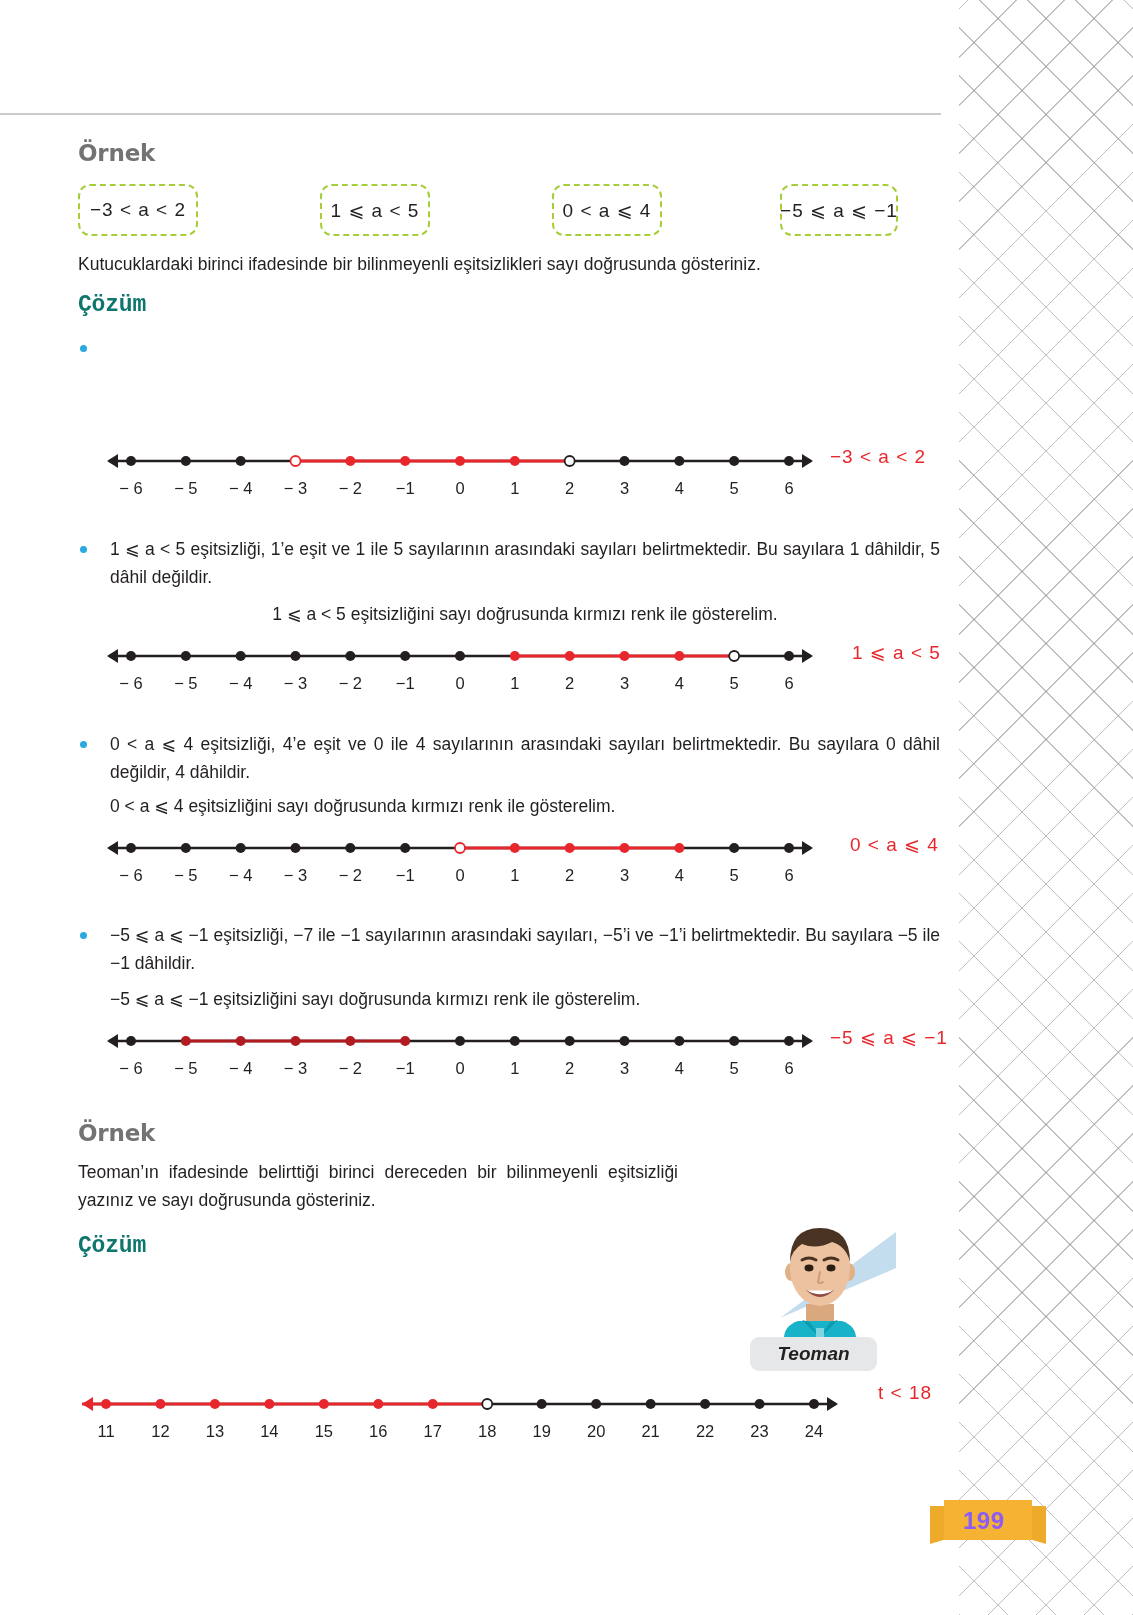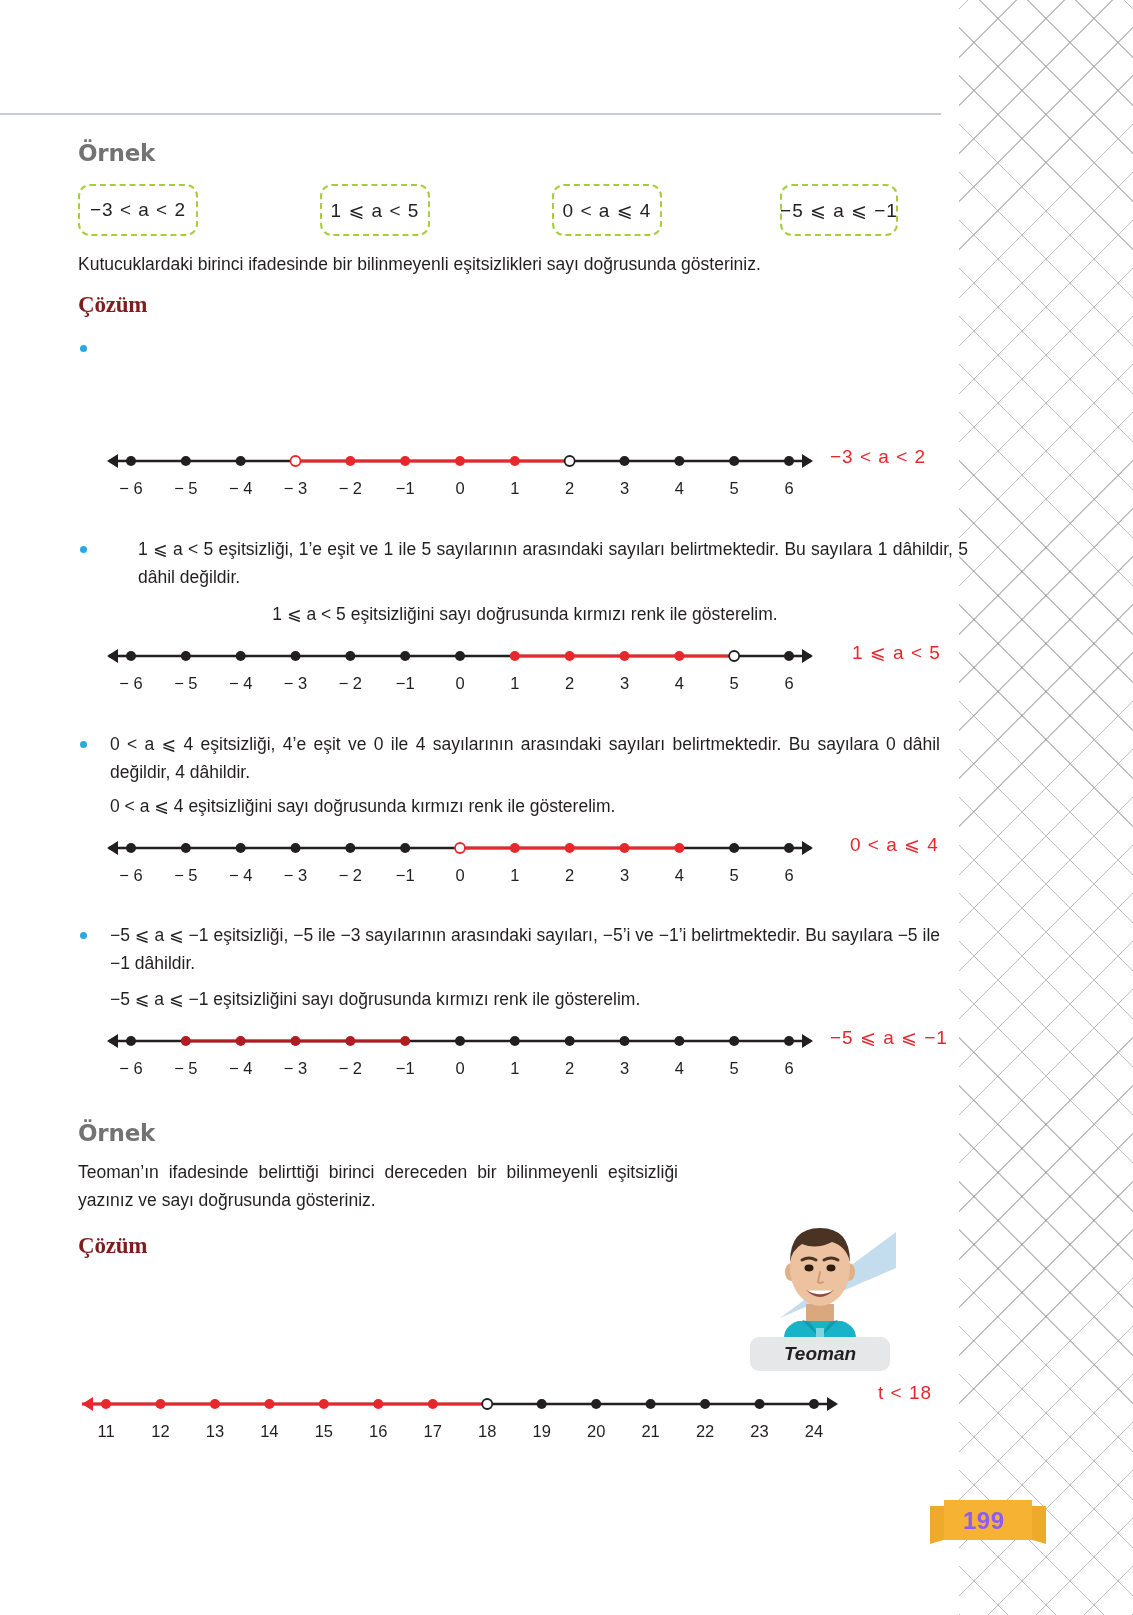--- a/index.html
+++ b/index.html
@@ -34,23 +34,23 @@
   }
 
   .heading-ornek{
     position:absolute;
     color:#737373; font-weight:bold; font-size:23px;
     letter-spacing:-.2px;
     font-family:"DejaVu Sans", sans-serif;
   }
   .heading-cozum{
     position:absolute;
-    color:#7f1d1d; font-weight:bold; font-size:23px;
+    color:#0f766e; font-weight:bold; font-size:23px;
     letter-spacing:-.2px;
-    font-family:Liberation Serif, serif;
+    font-family:Liberation Mono, monospace;
   }
 
   
   .ineq-box{
     position:absolute;
     border:2px dashed #a6ce39;
     border-radius:12px;
     height:52px;
     display:flex; align-items:center; justify-content:center;
     font-size:19px; color:#231f20;
@@ -160,21 +160,21 @@
         <circle cx="409.83333333333337" cy="16" r="5" fill="#e8272c"></circle>
         <circle cx="464.6666666666667" cy="16" r="5" fill="#ffffff" stroke="#231f20" stroke-width="1.8"></circle>
         <circle cx="519.5" cy="16" r="5" fill="#231f20"></circle>
         <circle cx="574.3333333333334" cy="16" r="5" fill="#231f20"></circle>
         <circle cx="629.1666666666667" cy="16" r="5" fill="#231f20"></circle>
         <circle cx="684" cy="16" r="5" fill="#231f20"></circle>
       </svg><div class="tick-label" style="left: 26px; top: 34px;">− 6</div><div class="tick-label" style="left: 80.8333px; top: 34px;">− 5</div><div class="tick-label" style="left: 135.667px; top: 34px;">− 4</div><div class="tick-label" style="left: 190.5px; top: 34px;">− 3</div><div class="tick-label" style="left: 245.333px; top: 34px;">− 2</div><div class="tick-label" style="left: 300.167px; top: 34px;">−1</div><div class="tick-label" style="left: 355px; top: 34px;">0</div><div class="tick-label" style="left: 409.833px; top: 34px;">1</div><div class="tick-label" style="left: 464.667px; top: 34px;">2</div><div class="tick-label" style="left: 519.5px; top: 34px;">3</div><div class="tick-label" style="left: 574.333px; top: 34px;">4</div><div class="tick-label" style="left: 629.167px; top: 34px;">5</div><div class="tick-label" style="left: 684px; top: 34px;">6</div></div>
   <div class="nl-label" style="left:830px; top:446px;">−3 &lt; a &lt; 2</div>
 
   <div class="bullet-dot" style="left:80px; top:546px;"></div>
-  <div class="body-text justified" style="left:110px; top:535px; width:830px;margin-left:28px;">1 ⩽ a &lt; 5 eşitsizliği, 1’e eşit ve 1 ile 5 sayılarının arasındaki sayıları belirtmektedir. Bu sayılara 1 dâhildir, 5 dâhil değildir.</div>
+  <div class="body-text justified" style="left:110px; top:535px; width:830px;">1 ⩽ a &lt; 5 eşitsizliği, 1’e eşit ve 1 ile 5 sayılarının arasındaki sayıları belirtmektedir. Bu sayılara 1 dâhildir, 5 dâhil değildir.</div>
   <div class="body-text" style="left:110px; top:600px; width:830px;text-align:center;">1 ⩽ a &lt; 5 eşitsizliğini sayı doğrusunda kırmızı renk ile gösterelim.</div>
 
   <div class="numline" id="numline-2" style="left:105px; top:640px; width:710px; height:60px;"><svg width="710" height="60" viewBox="0 0 710 60">
         <line x1="4" y1="16" x2="706" y2="16" stroke="#231f20" stroke-width="2.4"></line>
         <line x1="409.83333333333337" y1="16" x2="629.1666666666667" y2="16" stroke="#e8272c" stroke-width="3.2"></line>
         <polygon points="2,16 13,9 13,23" fill="#231f20"></polygon>
         <polygon points="708,16 697,9 697,23" fill="#231f20"></polygon>
         <circle cx="26" cy="16" r="5" fill="#231f20"></circle>
         <circle cx="80.83333333333334" cy="16" r="5" fill="#231f20"></circle>
         <circle cx="135.66666666666669" cy="16" r="5" fill="#231f20"></circle>
@@ -210,21 +210,21 @@
         <circle cx="409.83333333333337" cy="16" r="5" fill="#e8272c"></circle>
         <circle cx="464.6666666666667" cy="16" r="5" fill="#e8272c"></circle>
         <circle cx="519.5" cy="16" r="5" fill="#e8272c"></circle>
         <circle cx="574.3333333333334" cy="16" r="5" fill="#e8272c"></circle>
         <circle cx="629.1666666666667" cy="16" r="5" fill="#231f20"></circle>
         <circle cx="684" cy="16" r="5" fill="#231f20"></circle>
       </svg><div class="tick-label" style="left: 26px; top: 34px;">− 6</div><div class="tick-label" style="left: 80.8333px; top: 34px;">− 5</div><div class="tick-label" style="left: 135.667px; top: 34px;">− 4</div><div class="tick-label" style="left: 190.5px; top: 34px;">− 3</div><div class="tick-label" style="left: 245.333px; top: 34px;">− 2</div><div class="tick-label" style="left: 300.167px; top: 34px;">−1</div><div class="tick-label" style="left: 355px; top: 34px;">0</div><div class="tick-label" style="left: 409.833px; top: 34px;">1</div><div class="tick-label" style="left: 464.667px; top: 34px;">2</div><div class="tick-label" style="left: 519.5px; top: 34px;">3</div><div class="tick-label" style="left: 574.333px; top: 34px;">4</div><div class="tick-label" style="left: 629.167px; top: 34px;">5</div><div class="tick-label" style="left: 684px; top: 34px;">6</div></div>
   <div class="nl-label" style="left:850px; top:833px;">0 &lt; a ⩽ 4</div>
 
   <div class="bullet-dot" style="left:80px; top:932px;"></div>
-  <div class="body-text justified" style="left:110px; top:921px; width:830px;">−5 ⩽ a ⩽ −1 eşitsizliği, −5 ile −3 sayılarının arasındaki sayıları, −5’i ve −1’i belirtmektedir. Bu sayılara −5 ile −1 dâhildir.</div>
+  <div class="body-text justified" style="left:110px; top:921px; width:830px;">−5 ⩽ a ⩽ −1 eşitsizliği, −7 ile −1 sayılarının arasındaki sayıları, −5’i ve −1’i belirtmektedir. Bu sayılara −5 ile −1 dâhildir.</div>
   <div class="body-text" style="left:110px; top:985px; width:830px;">−5 ⩽ a ⩽ −1 eşitsizliğini sayı doğrusunda kırmızı renk ile gösterelim.</div>
 
   <div class="numline" id="numline-4" style="left:105px; top:1025px; width:710px; height:60px;"><svg width="710" height="60" viewBox="0 0 710 60">
         <line x1="4" y1="16" x2="706" y2="16" stroke="#231f20" stroke-width="2.4"></line>
         <line x1="80.83333333333334" y1="16" x2="300.1666666666667" y2="16" stroke="#b01c22" stroke-width="3.2"></line>
         <polygon points="2,16 13,9 13,23" fill="#231f20"></polygon>
         <polygon points="708,16 697,9 697,23" fill="#231f20"></polygon>
         <circle cx="26" cy="16" r="5" fill="#231f20"></circle>
         <circle cx="80.83333333333334" cy="16" r="5" fill="#b01c22"></circle>
         <circle cx="135.66666666666669" cy="16" r="5" fill="#b01c22"></circle>
@@ -274,21 +274,21 @@
 
     <ellipse cx="69" cy="58" rx="4.5" ry="3.4" fill="#2b1d12"></ellipse>
     <ellipse cx="91" cy="58" rx="4.5" ry="3.4" fill="#2b1d12"></ellipse>
 
     <path d="M80 62 L78 72 Q80 74 83 72" stroke="#cf9c76" stroke-width="2" fill="none" stroke-linecap="round"></path>
 
     <path d="M66 80 Q80 94 94 80 Q80 86 66 80 Z" fill="#8d4a43"></path>
     <path d="M67 80.5 Q80 88 93 80.5 Z" fill="#ffffff"></path>
   </svg>
 
-  <div id="teoman-badge" style="left:750px; top:1337px; width:140px; height:34px;">Teoman</div>
+  <div id="teoman-badge" style="left:750px; top:1337px; width:127px; height:34px;">Teoman</div>
 
   <div class="numline" id="numline-5" style="left:80px; top:1388px; width:760px; height:60px;"><svg width="760" height="60" viewBox="0 0 760 60">
         <line x1="4" y1="16" x2="756" y2="16" stroke="#231f20" stroke-width="2.4"></line>
         <line x1="2" y1="16" x2="407.2307692307692" y2="16" stroke="#e8272c" stroke-width="3.2"></line>
         <polygon points="2,16 13,9 13,23" fill="#e8272c"></polygon>
         <polygon points="758,16 747,9 747,23" fill="#231f20"></polygon>
         <circle cx="26" cy="16" r="5" fill="#e8272c"></circle>
         <circle cx="80.46153846153845" cy="16" r="5" fill="#e8272c"></circle>
         <circle cx="134.9230769230769" cy="16" r="5" fill="#e8272c"></circle>
         <circle cx="189.3846153846154" cy="16" r="5" fill="#e8272c"></circle>

